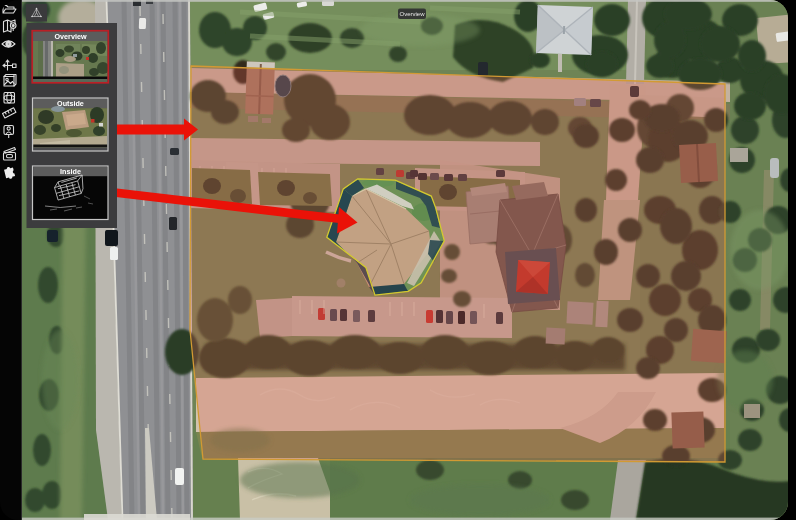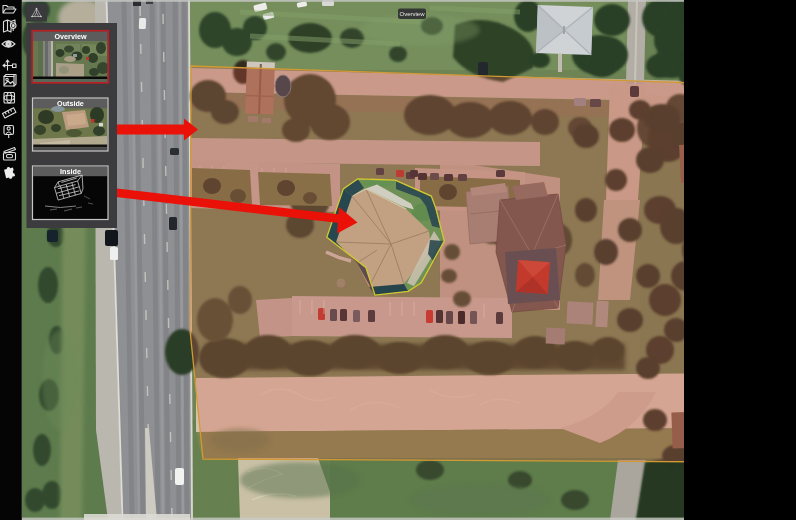--- a/index.html
+++ b/index.html
@@ -1,16 +1,16 @@
 <!DOCTYPE html>
 <html><head>
 <meta charset="utf-8">
 <style>
 html,body{margin:0;padding:0;background:#000;}
-#app{position:relative;width:684px;height:520px;overflow:hidden;font-family:"Liberation Sans",sans-serif;}
+#app{position:relative;width:788px;height:520px;overflow:hidden;font-family:"Liberation Sans",sans-serif;border-radius:18px;}
 svg{display:block;}
 </style>
 </head>
 <body>
 <div id="app">
 <svg width="796" height="520" viewBox="0 0 796 520">
 <defs>
 <filter id="soft" x="-20%" y="-20%" width="140%" height="140%">
 <feGaussianBlur stdDeviation="1.1"></feGaussianBlur>
 </filter>

